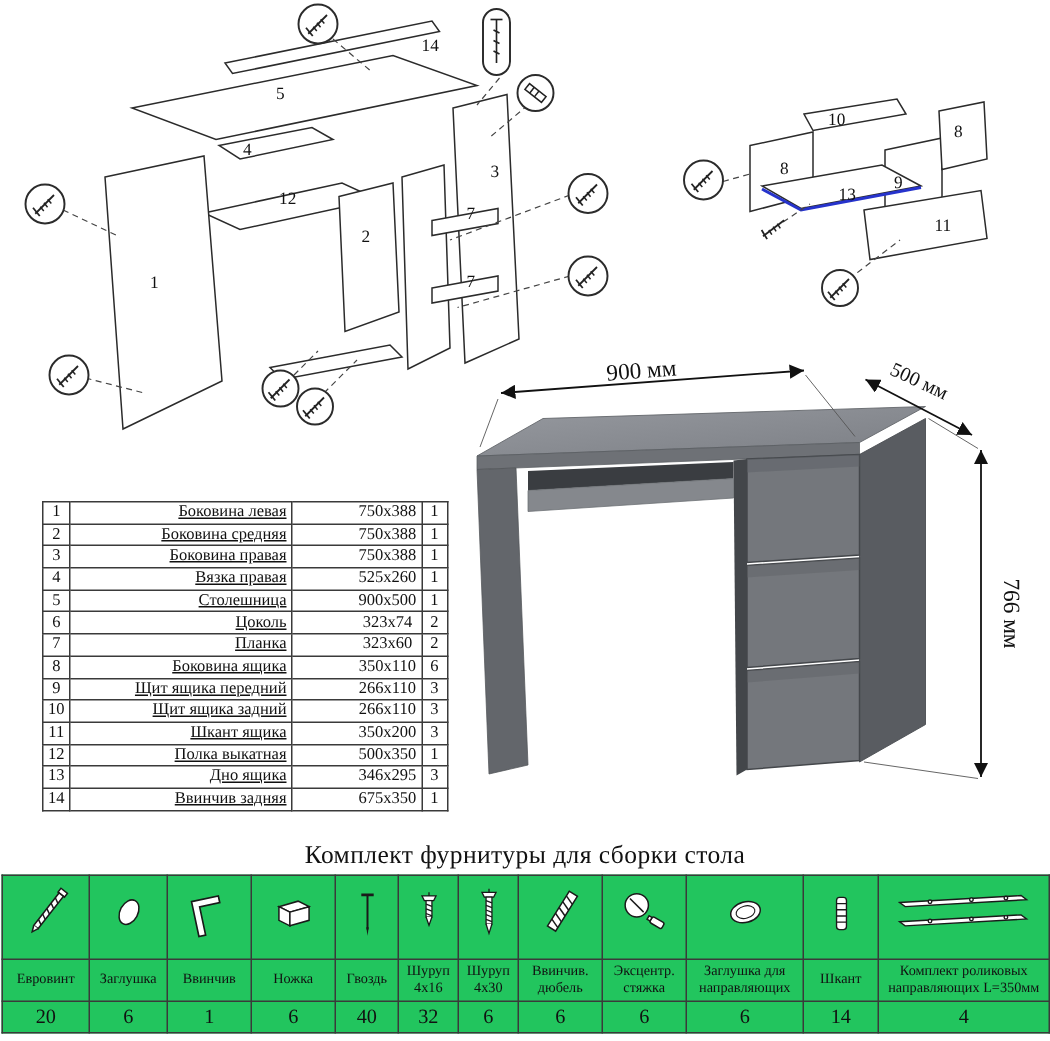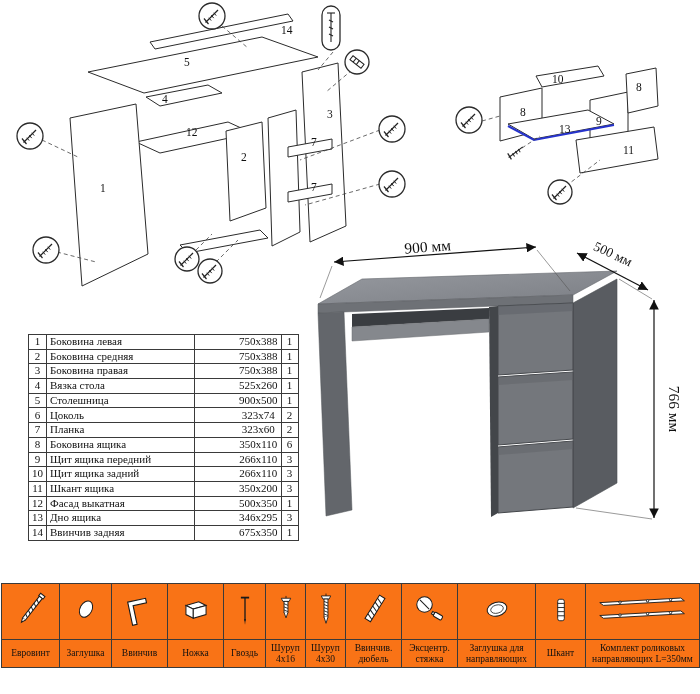--- a/index.html
+++ b/index.html
@@ -5,27 +5,27 @@
   * { margin:0; padding:0; box-sizing:border-box; }
   html,body { width:700px; height:694px; }
   body { background:#fff; font-family:"Liberation Serif", serif; position:relative; overflow:hidden; color:#111; }
   .page { position:absolute; inset:0; width:616px; height:694px; background:#fff; }
   svg.scene { position:absolute; left:0; top:0; }
 
   
   .parts-table { position:absolute; left:28px; top:334px; border-collapse:collapse; font-size:11px; line-height:1.05; background:#fff; }
   .parts-table td { border:1px solid #3a3a3a; padding:0 3px; height:14.7px; white-space:nowrap; vertical-align:middle; }
   .parts-table td.cn { width:17px; text-align:center; }
-  .parts-table td.cm { width:148px; text-align:left; }
+  .parts-table td.cm { width:148px; text-align:right;text-decoration:underline; }
   .parts-table td.cs { width:57px; text-align:center;padding-left:44px; }
   .parts-table td.cq { width:17px; text-align:center; }
 
   
   .hw-title { position:absolute; left:0; top:560px; width:700px; text-align:center; font-size:17px; letter-spacing:0.3px; }
-  .hw-table { position:absolute; left:1px; top:583px; width:698px; border-collapse:collapse; table-layout:fixed; background:#f97316; }
+  .hw-table { position:absolute; left:1px; top:583px; width:698px; border-collapse:collapse; table-layout:fixed; background:#22c55e; }
   .hw-table td { border:1px solid #3a3a3a; text-align:center; vertical-align:middle; padding:1px; overflow:hidden; }
   .hw-icons td { height:56px; }
   .hw-labels td { font-size:9.5px; line-height:1.1; height:28px; }
   .hw-qty td { font-size:13.5px; height:21px; }
 </style>
 </head>
 <body>
 
 <div class="page">
 
@@ -204,21 +204,21 @@
           <td class="cq">1</td>
         </tr>
     <tr>
           <td class="cn">3</td>
           <td class="cm">Боковина правая</td>
           <td class="cs">750x388</td>
           <td class="cq">1</td>
         </tr>
     <tr>
           <td class="cn">4</td>
-          <td class="cm">Вязка стола</td>
+          <td class="cm">Вязка правая</td>
           <td class="cs">525x260</td>
           <td class="cq">1</td>
         </tr>
     <tr>
           <td class="cn">5</td>
           <td class="cm">Столешница</td>
           <td class="cs">900x500</td>
           <td class="cq">1</td>
         </tr>
     <tr>
@@ -252,39 +252,40 @@
           <td class="cq">3</td>
         </tr>
     <tr>
           <td class="cn">11</td>
           <td class="cm">Шкант ящика</td>
           <td class="cs">350x200</td>
           <td class="cq">3</td>
         </tr>
     <tr>
           <td class="cn">12</td>
-          <td class="cm">Фасад выкатная</td>
+          <td class="cm">Полка выкатная</td>
           <td class="cs">500x350</td>
           <td class="cq">1</td>
         </tr>
     <tr>
           <td class="cn">13</td>
           <td class="cm">Дно ящика</td>
           <td class="cs">346x295</td>
           <td class="cq">3</td>
         </tr>
     <tr>
           <td class="cn">14</td>
           <td class="cm">Ввинчив задняя</td>
           <td class="cs">675x350</td>
           <td class="cq">1</td>
         </tr>
   </tbody>
 </table>
 
+<div class="hw-title">Комплект фурнитуры для сборки стола</div>
 
 <table class="hw-table">
   <colgroup>
     <col style="width:58px">
         <col style="width:52px">
         <col style="width:56px">
         <col style="width:56px">
     <col style="width:42px">
         <col style="width:40px">
         <col style="width:40px">
@@ -429,16 +430,30 @@
     <td>Ножка</td>
     <td>Гвоздь</td>
     <td>Шуруп 4х16</td>
     <td>Шуруп 4х30</td>
     <td>Ввинчив. дюбель</td>
     <td>Эксцентр. стяжка</td>
     <td>Заглушка для направляющих</td>
     <td>Шкант</td>
     <td>Комплект роликовых направляющих L=350мм</td>
   </tr>
+  <tr class="hw-qty">
+    <td>20</td>
+    <td>6</td>
+    <td>1</td>
+    <td>6</td>
+    <td>40</td>
+    <td>32</td>
+    <td>6</td>
+    <td>6</td>
+    <td>6</td>
+    <td>6</td>
+    <td>14</td>
+    <td>4</td>
+  </tr>
   </tbody>
 </table>
 
 </div>
 
 </body></html>

